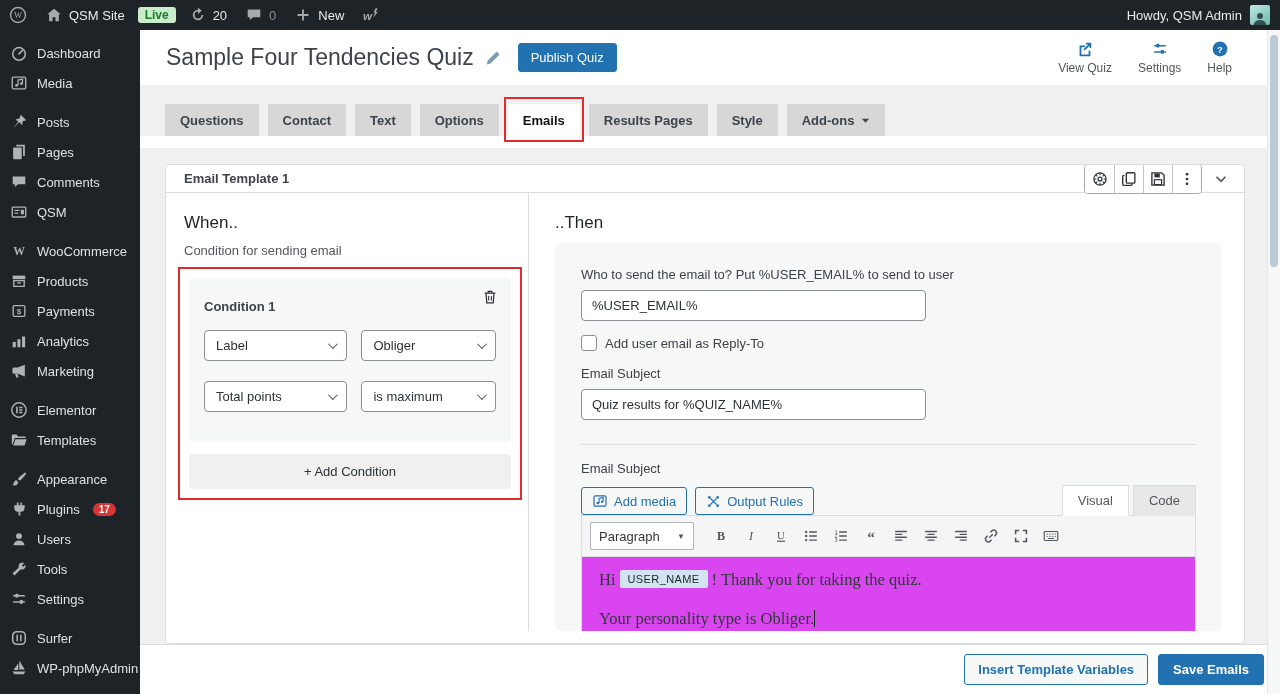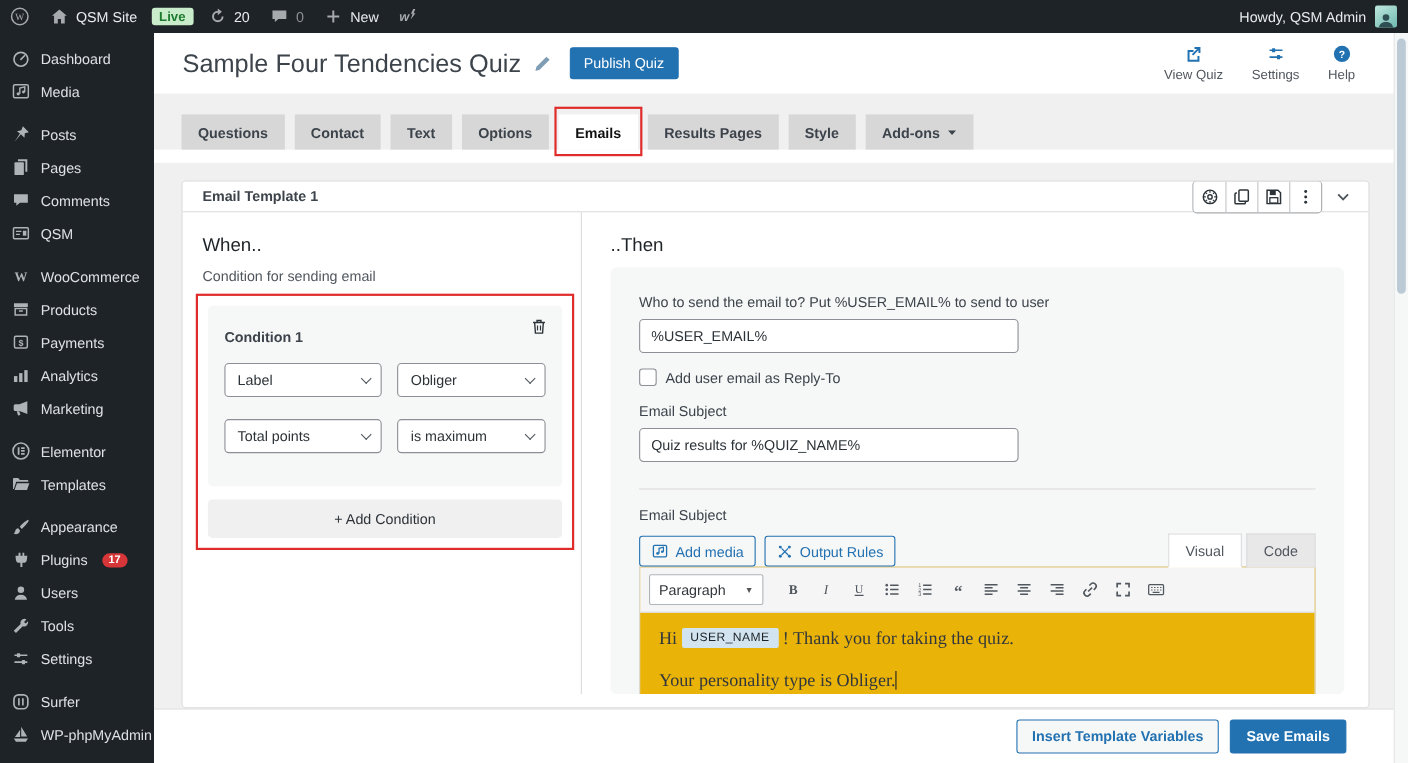--- a/index.html
+++ b/index.html
@@ -81,32 +81,32 @@
   .checkbox { width:16px; height:16px; border:1px solid #8c8f94; border-radius:3px; background:#fff; }
   .divider { border-top:1px solid #dcdcde; margin:24px 0 16px; }
   .media-row { display:flex; justify-content:space-between; align-items:flex-end; }
   .media-btns { display:flex; gap:8px; }
   .btn-outline-blue { display:flex; align-items:center; gap:6px; background:#f6f7f7; border:1px solid #2271b1; border-radius:3px; color:#2271b1; font-size:13px; font-weight:400; padding:5px 10px; cursor:pointer; font-family:inherit; }
   .btn-outline-blue .ic { color:#2271b1; }
   .editor-tabs { display:flex; }
   .ed-tab { font-size:13px; color:#50575e; padding:7px 15px; cursor:pointer; border:1px solid #dcdcde; border-bottom:none; background:#e8e8e9; margin-left:4px; position:relative; top:1px; }
   .ed-tab.active { background:#fff; border-bottom:1px solid #fff; }
 
-  .editor { border:1px solid #dcdcde; background:#eab308; }
+  .editor { border:1px solid #dcdcde; background:#d946ef; }
   .ed-toolbar { background:#f5f5f5; border-bottom:1px solid #dcdcde; padding:6px 8px; display:flex; align-items:center; gap:3px; }
   .para-select { width:104px; height:28px; background:#fff; border:1px solid #b0b5ba; border-radius:2px; display:flex; align-items:center; justify-content:space-between; padding:0 8px; font-size:13px; color:#32373c; margin-right:10px; cursor:pointer; }
   .para-caret { font-size:8px; color:#555; }
   .tb-btn { width:27px; height:25px; display:flex; align-items:center; justify-content:center; color:#50575e; cursor:pointer; border-radius:2px; }
   .ed-content { height:100px; padding:13px 17px; font-family:"Liberation Serif", serif; font-size:16.5px; color:#32373c; overflow:hidden; }
   .ed-line { margin-bottom:19px; }
   .var-chip { display:inline-block; background:#d2e4f0; color:#1d2327; font-family:"Liberation Sans", sans-serif; font-size:11px; padding:3px 8px; border-radius:2px; letter-spacing:.4px; margin:0 4px; vertical-align:2px; }
   .caret-bar { display:inline-block; width:1px; height:17px; background:#1d2327; vertical-align:-3px; }
 
   
-  .footer-bar { position:absolute; left:0; bottom:0; width:1140px; height:50px; background:#fff; border-top:1px solid #dcdcde; display:flex; align-items:center; justify-content:flex-end; gap:10px; padding-right:56px; z-index:40; }
+  .footer-bar { position:absolute; left:0; bottom:0; width:1140px; height:50px; background:#fff; border-top:1px solid #dcdcde; display:flex; align-items:center; justify-content:flex-end; gap:10px; padding-right:16px; z-index:40; }
   .btn-secondary { background:#f6f7f7; border:1px solid #2271b1; border-radius:3px; color:#2271b1; font-size:13px; font-weight:600; padding:7px 13px; cursor:pointer; font-family:inherit; }
   .btn-save { font-weight:600; padding:7px 14px; }
 
   
   .scrollbar { position:absolute; top:0; right:0; width:13px; height:664px; background:#f6f7f7; border-left:1px solid #e3e5e8; z-index:60; }
   .scroll-thumb { position:absolute; top:5px; left:2px; width:8px; height:232px; background:#bccad6; border-radius:5px; }
 </style>
 </head>
 <body>
 

